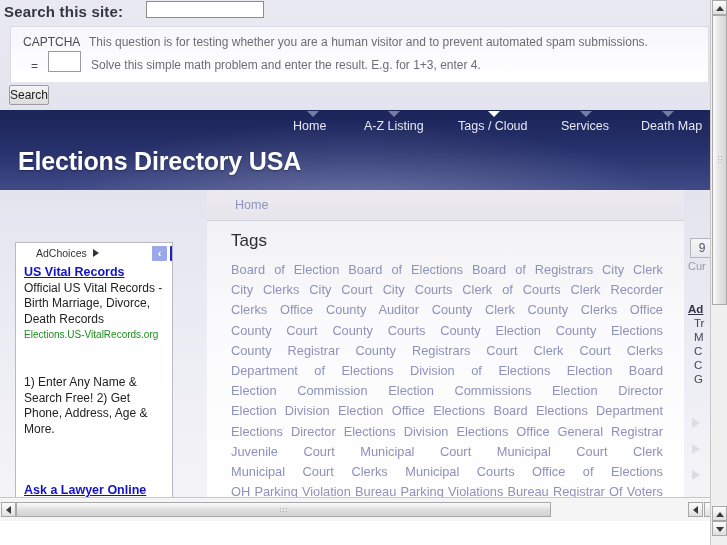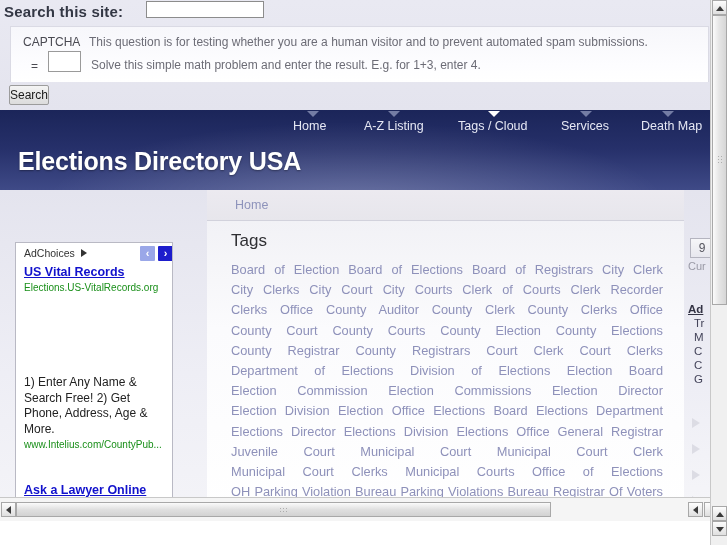--- a/index.html
+++ b/index.html
@@ -219,21 +219,21 @@
     left: 15px; top: 52px;
     width: 156px;
     height: 279px;
     background: #ffffff;
     border: 1px solid #b9b9c4;
     border-bottom: none;
     overflow: hidden;
   }
   #adchoices-row {
     position: absolute;
-    left: 0; top: 0;
+    left: 12px; top: 0;
     width: 156px; height: 22px;
   }
   #adchoices-label {
     position: absolute;
     left: 8px; top: 4px;
     font-size: 10.5px;
     color: #333333;
   }
   #adchoices-triangle {
     position: absolute;
@@ -453,25 +453,25 @@
     <div id="ad-box">
       <div id="adchoices-row">
         <div id="adchoices-label">AdChoices</div>
         <div id="adchoices-triangle"></div>
         <div id="ad-prev" class="ad-nav-btn">‹</div>
         <div id="ad-next" class="ad-nav-btn">›</div>
       </div>
       <div id="ad-units">
           <div class="ad-unit" style="top: 22px;">
             <a class="ad-title" href="#">US Vital Records</a>
+            <div class="ad-text">Official US Vital Records - Birth Marriage, Divorce, Death Records</div>
             <div class="ad-url">Elections.US-VitalRecords.org</div>
           </div>
           <div class="ad-unit" style="top: 131px;">
             <div class="ad-text">1) Enter Any Name &amp; Search Free! 2) Get Phone, Address, Age &amp; More.</div>
-            <div class="ad-url">www.Intelius.com/CountyPub...</div>
           </div>
           <div class="ad-unit" style="top: 240px;">
             <a class="ad-title" href="#">Ask a Lawyer Online Now</a>
             <div class="ad-text">24 Lawyers Are Online.</div>
           </div>
         </div>
     </div>
   </div>
 
   <div id="content-panel">

